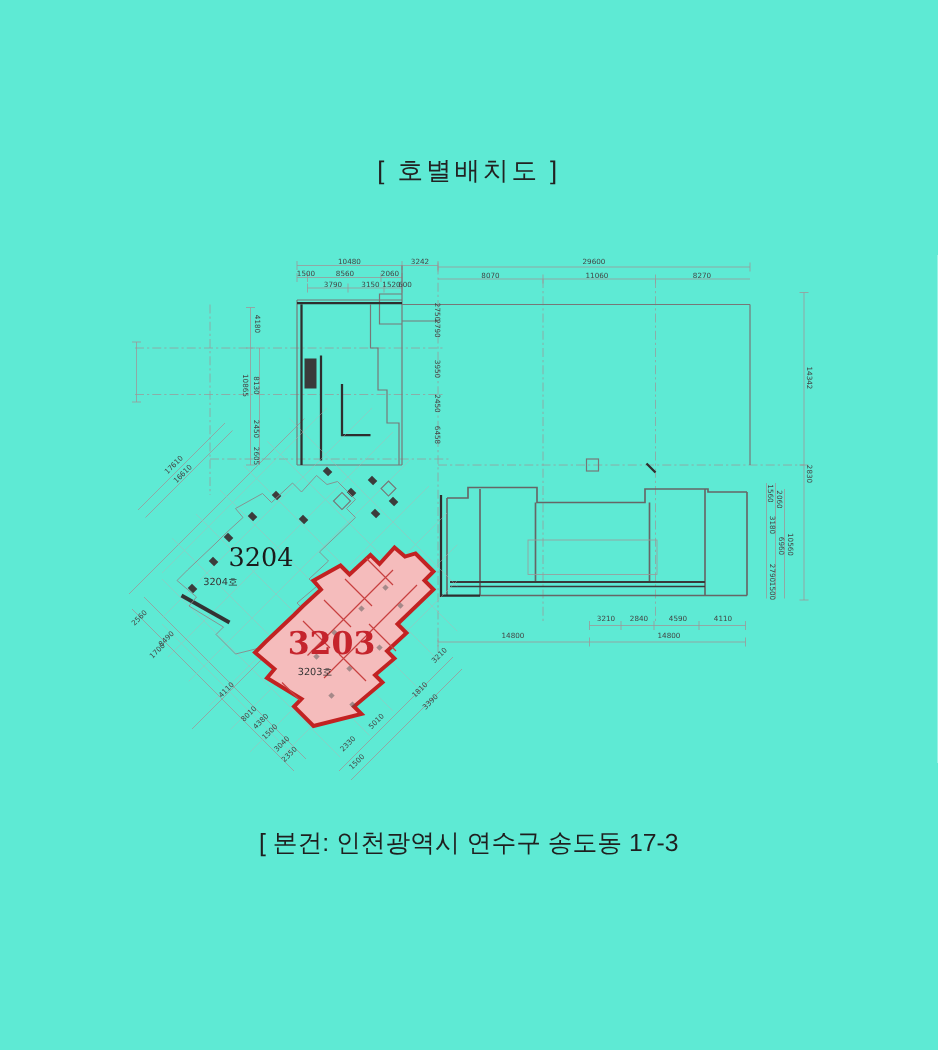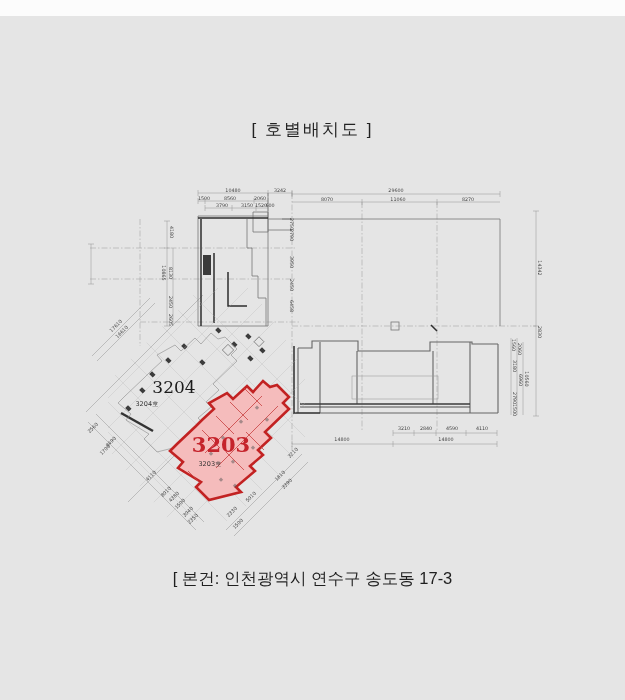--- a/index.html
+++ b/index.html
@@ -1,18 +1,18 @@
 <!DOCTYPE html>
 <html><head>
 <meta charset="utf-8">
 <style>
   html,body{margin:0;padding:0;}
   body{width:625px;height:700px;background:#fcfcfc;position:relative;overflow:hidden;
        font-family:"Liberation Sans","DejaVu Sans",sans-serif;}
-  .page{position:absolute;inset:0;background:#e5e5e5;margin-top:16px;}
+  .page{position:absolute;inset:0;background:#5eead4;}
   .page-title{position:absolute;top:102px;left:0;width:625px;text-align:center;
       font-size:17px;letter-spacing:2px;color:#222;font-weight:500;}
   .caption{position:absolute;top:552px;left:0;width:625px;text-align:center;
       font-size:16.5px;line-height:21px;color:#1f1f1f;}
   svg.plan{position:absolute;left:0;top:0;}
   
   .g1{stroke:#9a9a9a;stroke-width:.55;fill:none;}
   .g2{stroke:#777;stroke-width:.8;fill:none;}
   .g3{stroke:#2e2e2e;stroke-width:1.5;fill:none;}
   .cl{stroke:#999;stroke-width:.5;fill:none;stroke-dasharray:6 2 1.5 2;}

